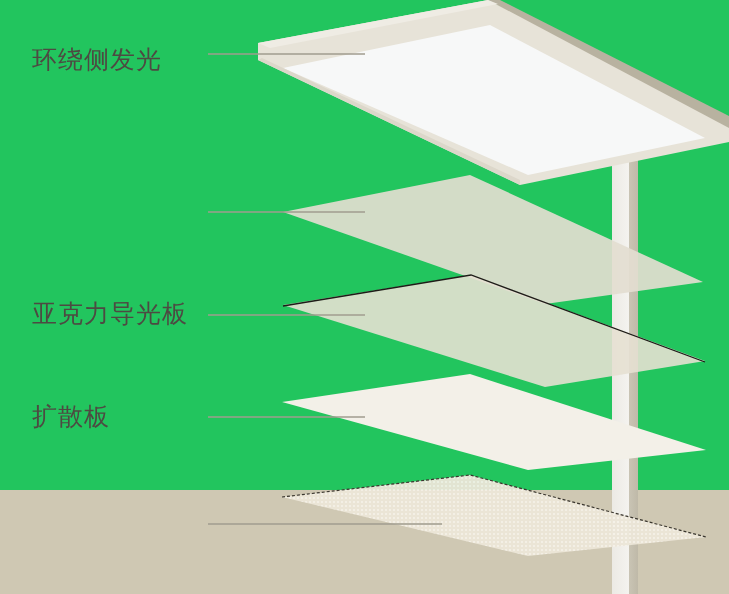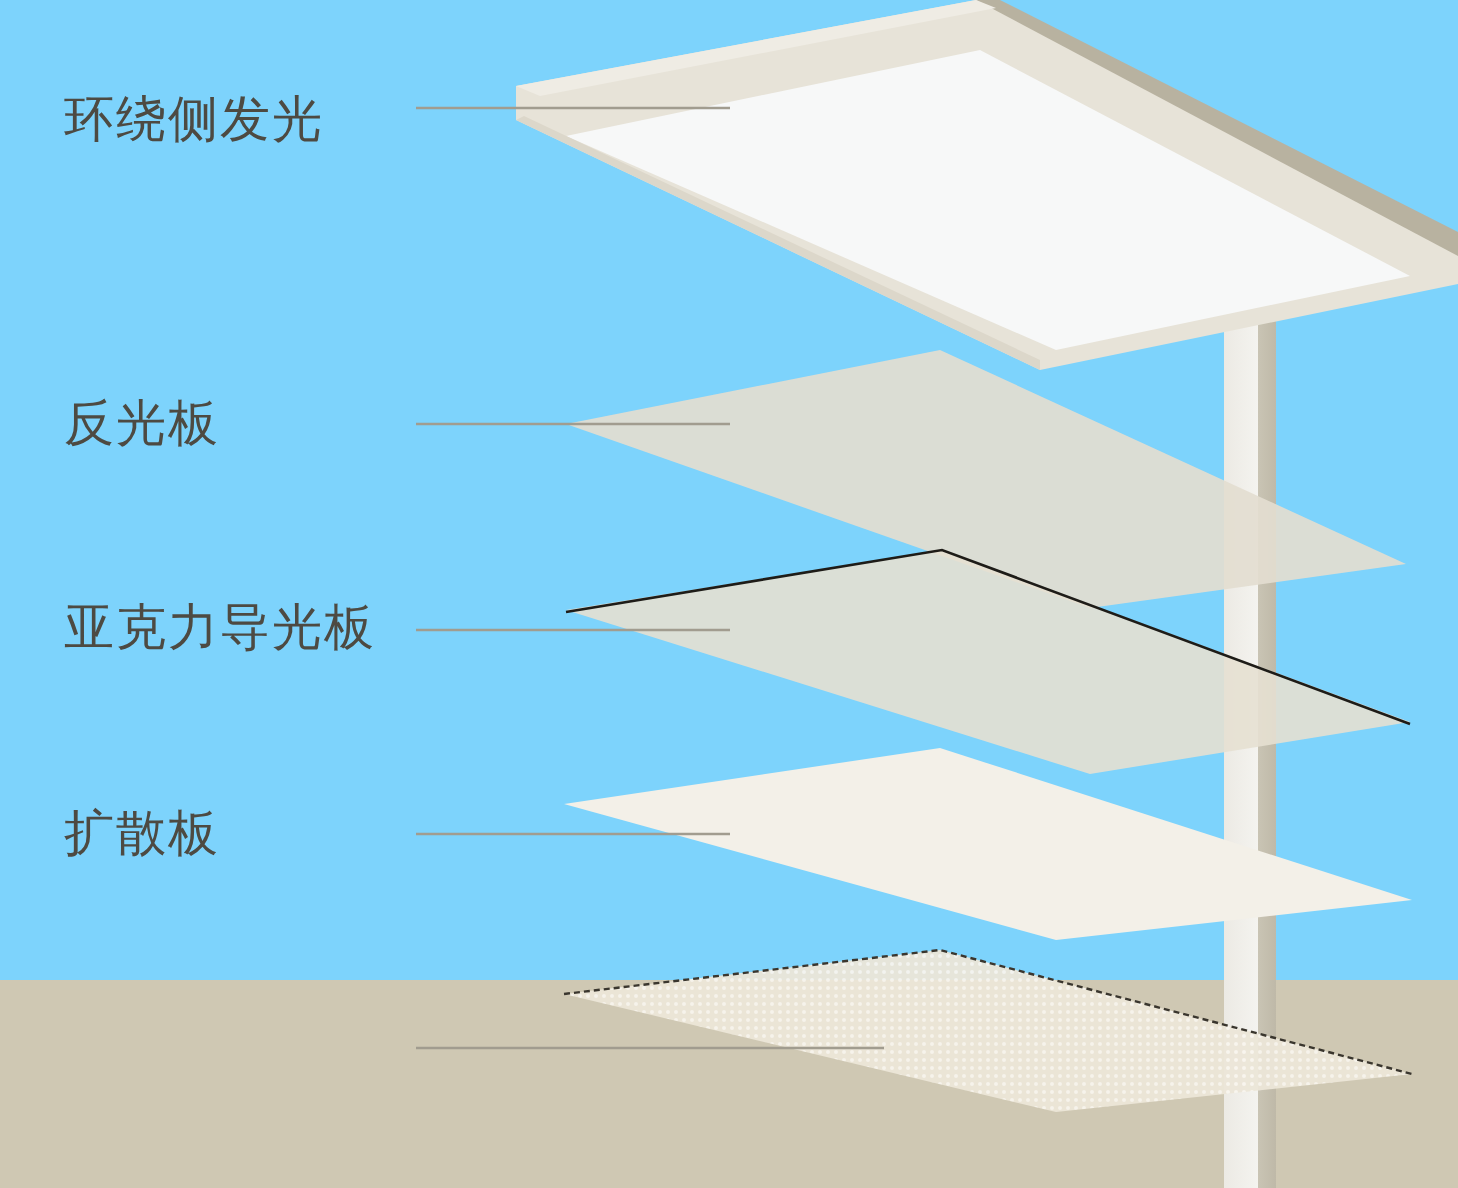--- a/index.html
+++ b/index.html
@@ -1,17 +1,17 @@
 <!DOCTYPE html>
 <html><head>
   <meta charset="utf-8">
   <style>
     html, body { margin: 0; padding: 0; }
     body { width: 729px; height: 594px; overflow: hidden; background: #cfc8b3; font-family: "DejaVu Sans", sans-serif; }
-    #stage { position: relative; width: 729px; height: 490px; background: #7dd3fc; }
+    #stage { position: relative; width: 729px; height: 490px; background: #22c55e; }
     svg.art { position: absolute; left: 0; top: 0; }
     .label {
       position: absolute; left: 32px; font-size: 25px; color: #4d4a42;
       letter-spacing: 1px; line-height: 30px; white-space: nowrap;
     }
   </style>
 </head>
 <body>
 
 <div id="stage">
@@ -57,16 +57,15 @@
     <g stroke="#a19c8f" stroke-width="1.3">
       <line x1="208" y1="54" x2="365" y2="54"></line>
       <line x1="208" y1="212" x2="365" y2="212"></line>
       <line x1="208" y1="315" x2="365" y2="315"></line>
       <line x1="208" y1="417" x2="365" y2="417"></line>
       <line x1="208" y1="524" x2="442" y2="524"></line>
     </g>
   </svg>
 
   <div class="label" style="top:45px">环绕侧发光</div>
-  <div class="label" style="top:197px">反光板</div>
   <div class="label" style="top:402px">扩散板</div>
   <div class="label" style="top:299px">亚克力导光板</div>
 </div>
 
 </body></html>

